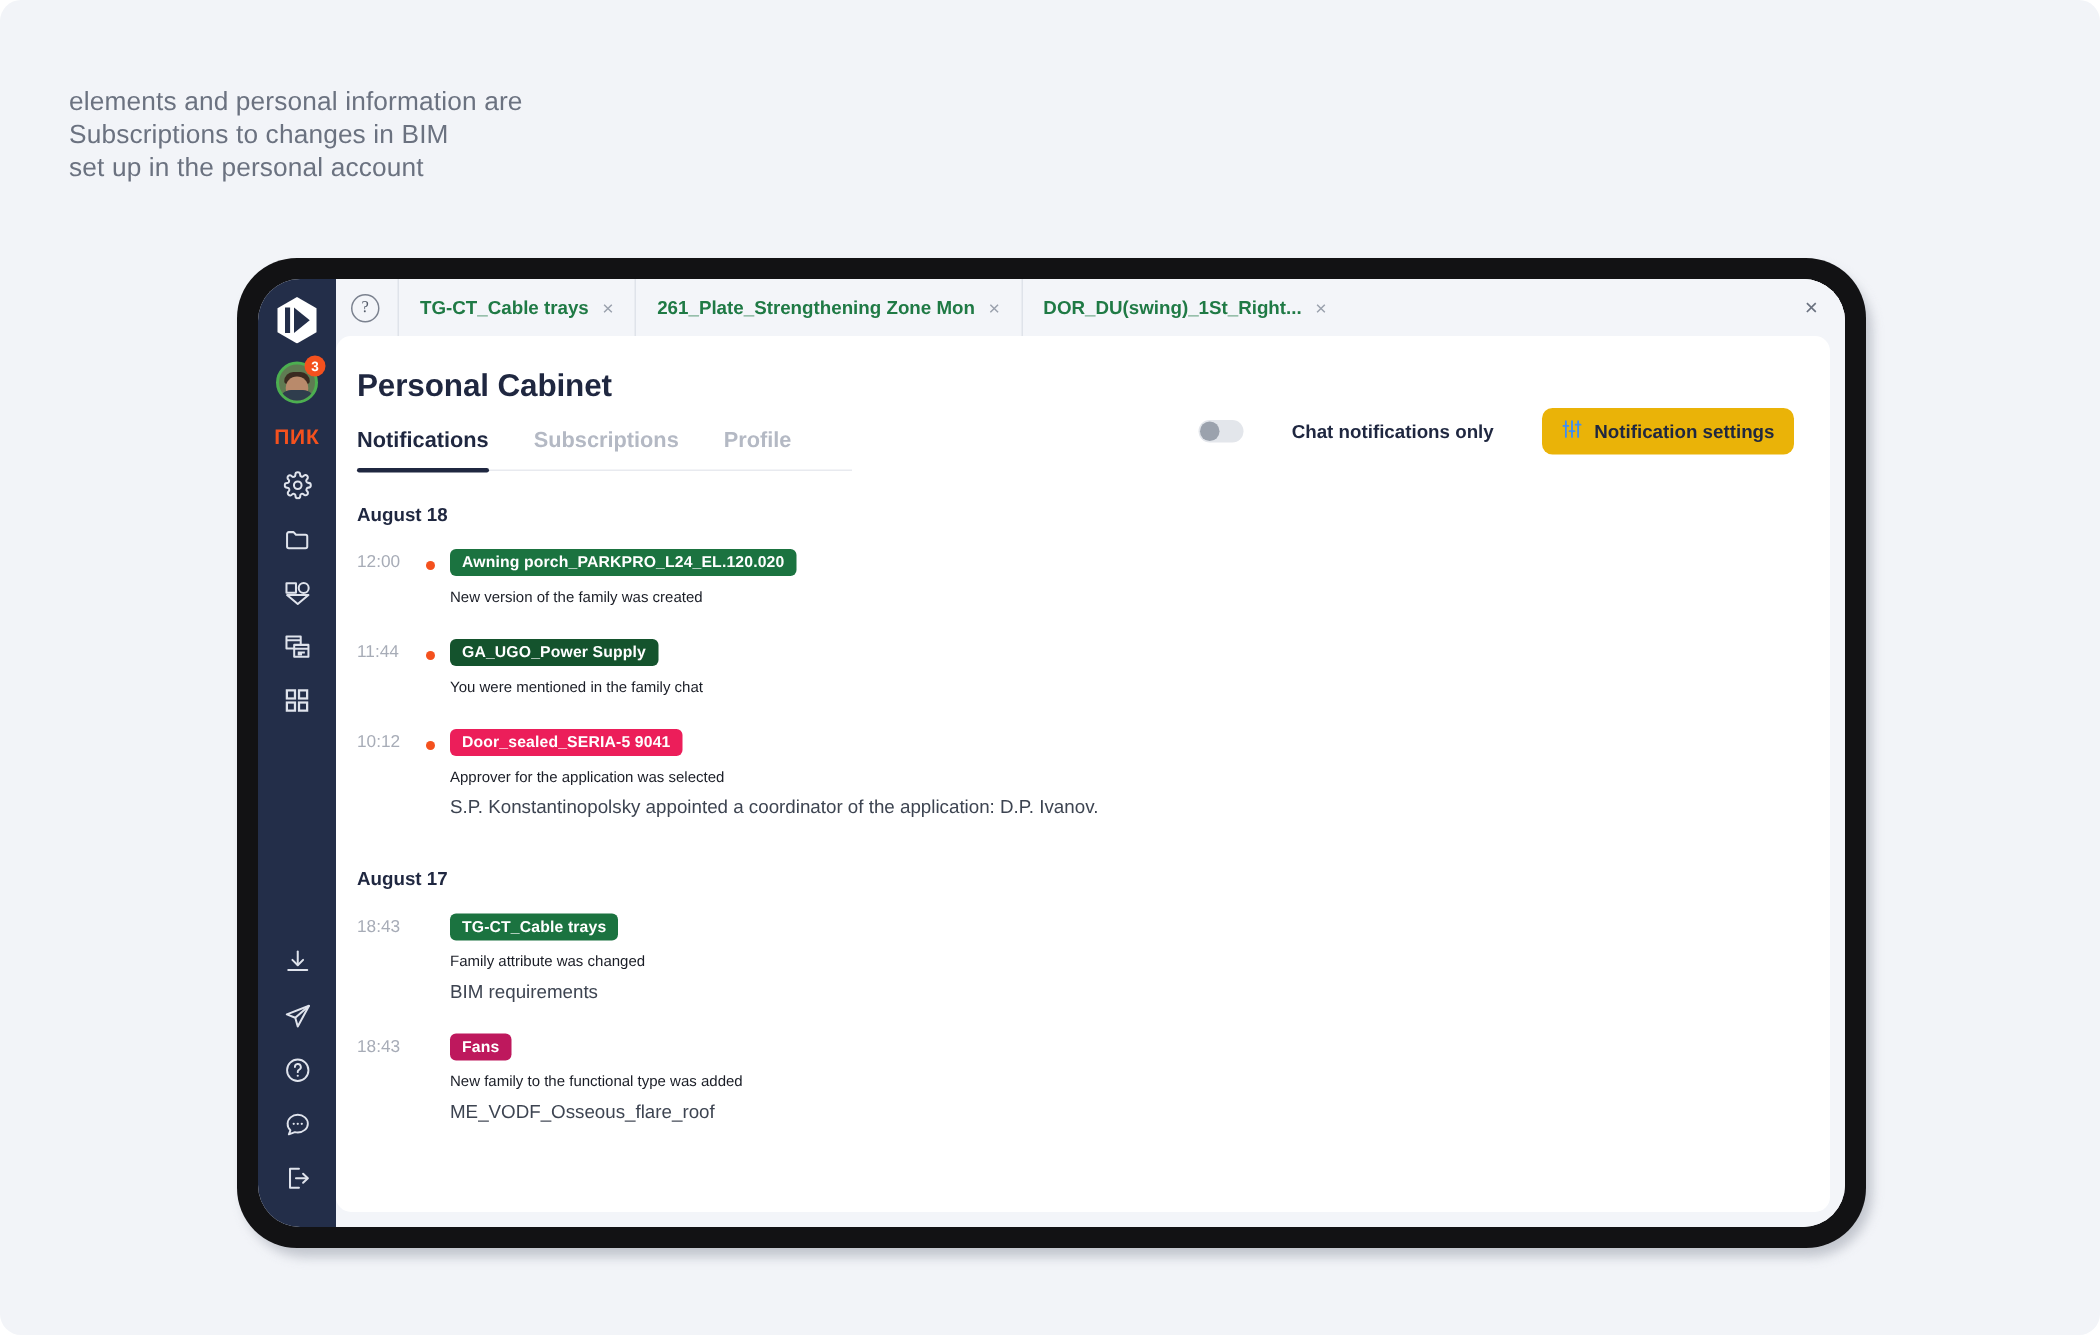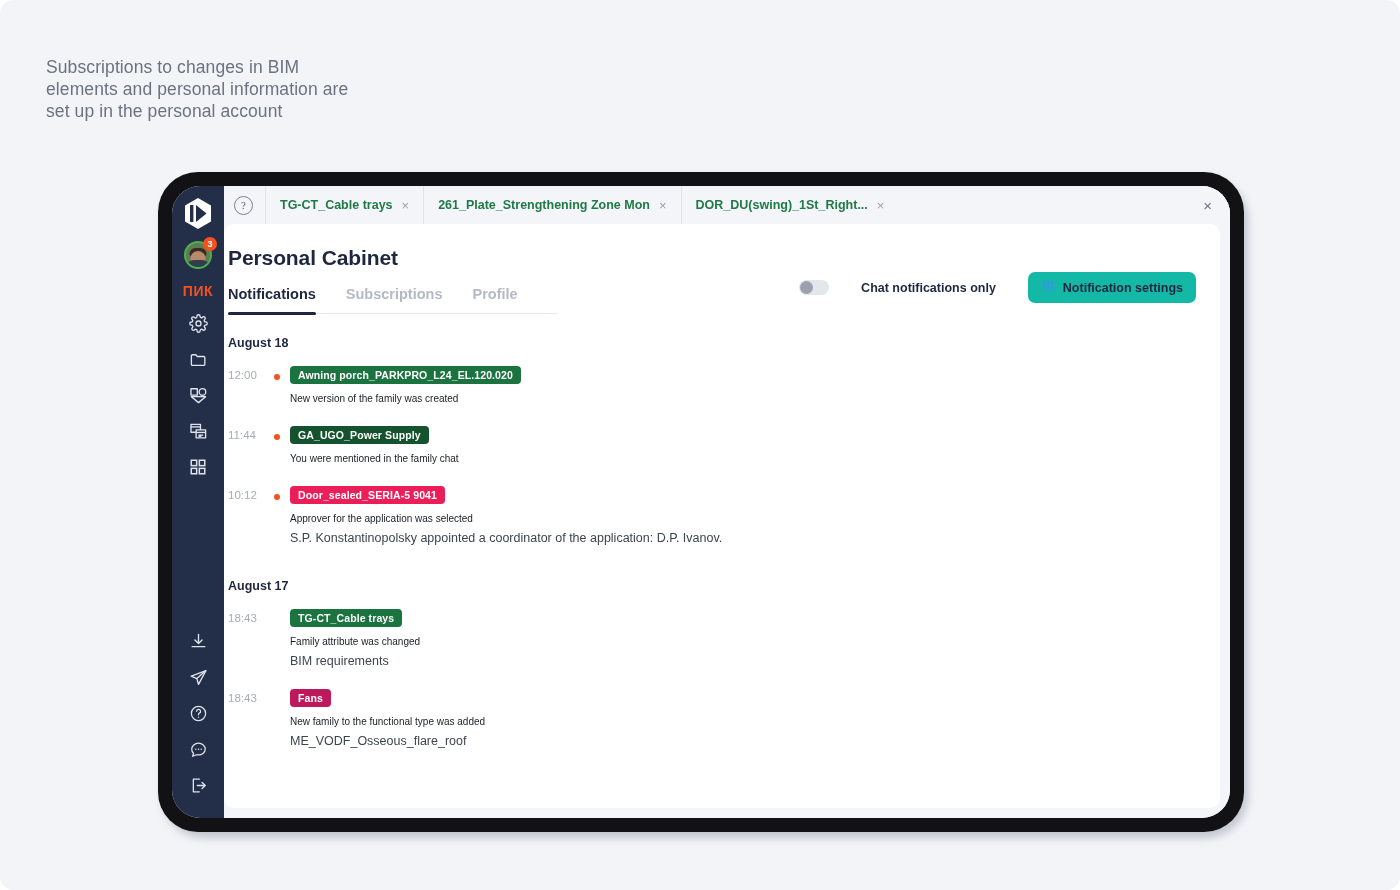--- a/index.html
+++ b/index.html
@@ -204,21 +204,21 @@
     padding: 0 6px;
     cursor: pointer;
   }
 
   
   .card {
     margin: 0 10px 10px 0;
     background: #ffffff;
     border-radius: 10px;
     flex: 1 1 auto;
-    padding: 22px 24px 0 4px;
+    padding: 22px 24px 0 14px;
     overflow: hidden;
     position: relative;
   }
   .page-title {
     font-size: 21px;
     font-weight: bold;
     color: #1f2740;
     letter-spacing: -.1px;
     margin-bottom: 16px;
   }
@@ -276,21 +276,21 @@
   }
   .toggle-label {
     font-size: 12.5px;
     font-weight: bold;
     color: #1f2740;
     white-space: nowrap;
   }
   .settings-btn {
     display: flex; align-items: center;
     gap: 8px;
-    background: #14b8a6;
+    background: #eab308;
     border-radius: 7px;
     padding: 7px 13px;
     font-size: 12.5px;
     font-weight: bold;
     color: #1f2740;
     cursor: pointer;
     white-space: nowrap;
     border: none;
   }
 
@@ -347,22 +347,22 @@
     line-height: 18px;
     margin-top: 2px;
   }
 </style>
 </head>
 <body>
 
 <div class="page">
 
   <div class="caption">
+    <span class="ln">elements and personal information are</span>
     <span class="ln">Subscriptions to changes in BIM</span>
-    <span class="ln">elements and personal information are</span>
     <span class="ln">set up in the personal account</span>
   </div>
 
 
   <div class="tablet-shadow"></div>
   <div class="tablet">
     <div class="screen">
 
       <div class="sidebar">
 

